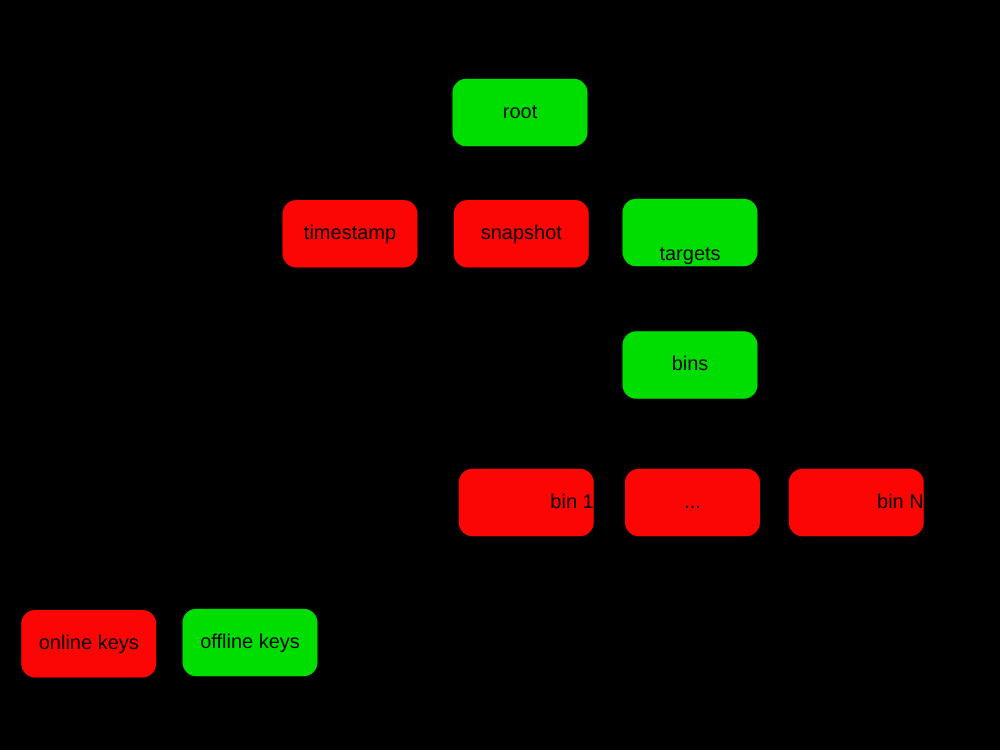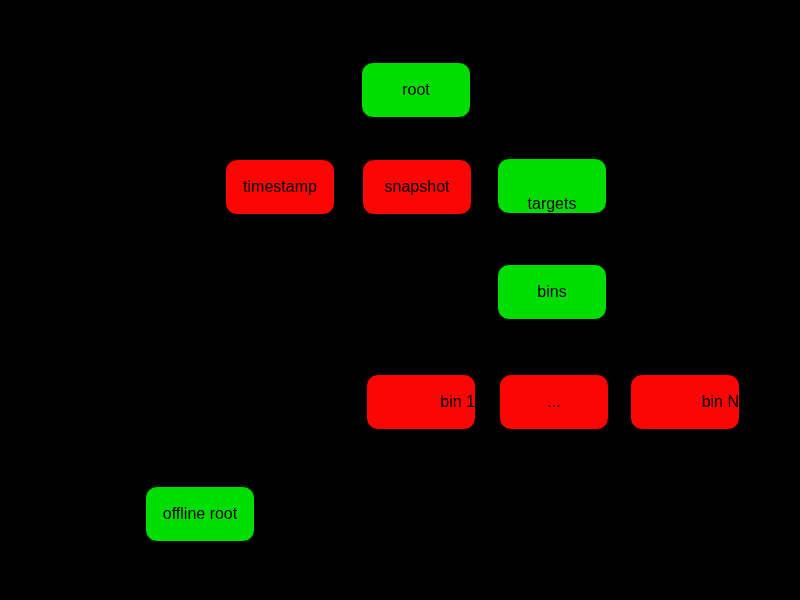--- a/index.html
+++ b/index.html
@@ -88,18 +88,21 @@
   </div>
 
   <div class="node" id="node-bin-ellipsis" style="background: rgb(251, 5, 5);">
     <span>...</span>
   </div>
 
   <div class="node" id="node-bin-n" style="background: rgb(251, 5, 5);">
     <span>bin N</span>
   </div>
 
+  <div class="node" id="node-online-keys" style="background: rgb(251, 5, 5);">
+    <span>online keys</span>
+  </div>
 
   <div class="node" id="node-offline-keys" style="background: rgb(0, 221, 0);">
-    <span>offline root</span>
+    <span>offline keys</span>
   </div>
 
 </div>
 
 </body></html>

